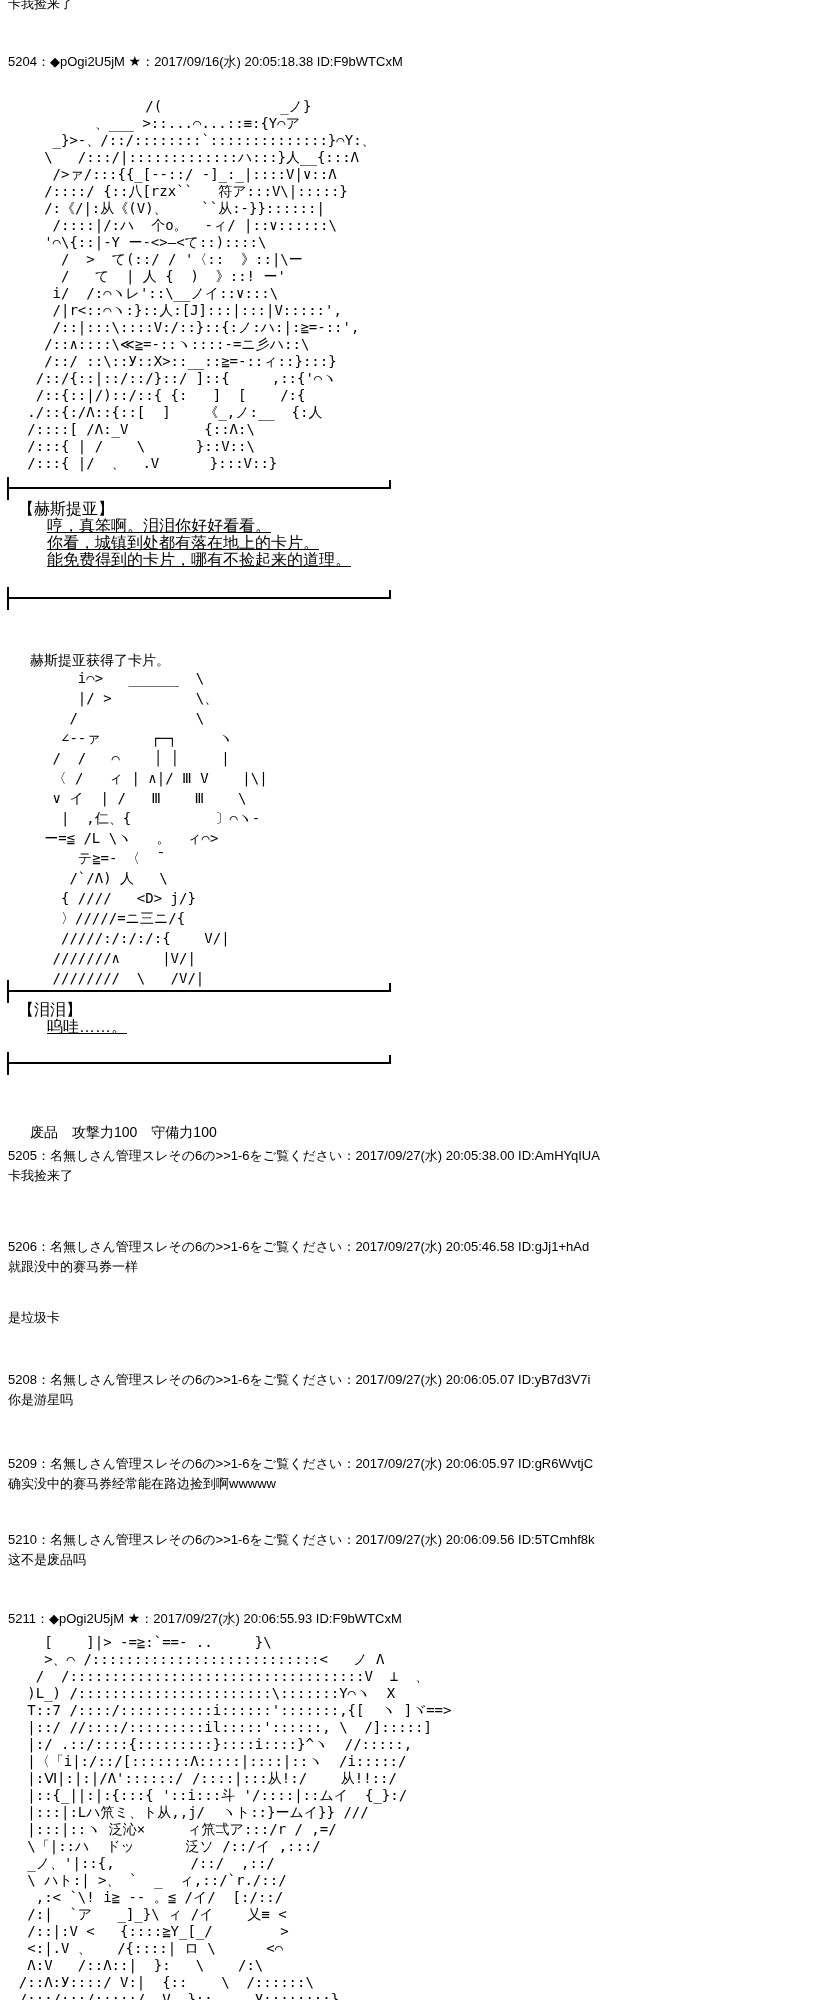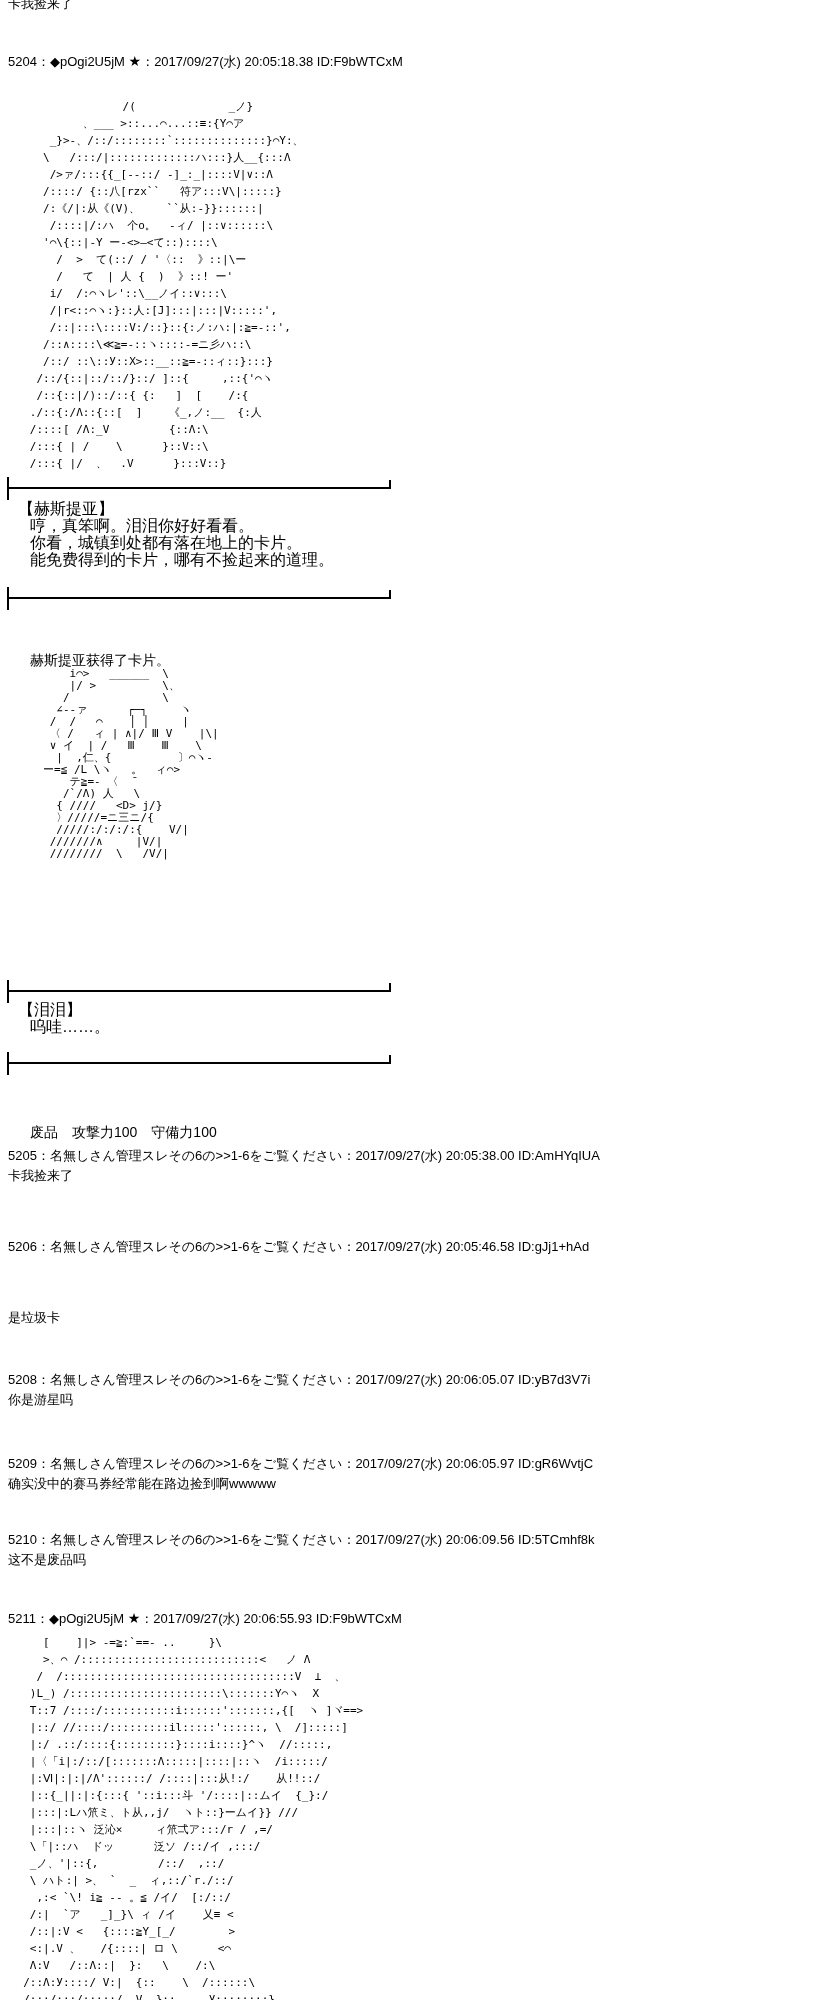--- a/index.html
+++ b/index.html
@@ -3,36 +3,36 @@
 <meta charset="utf-8">
 <style>
   html,body{margin:0;padding:0;width:819px;height:2000px;overflow:hidden;background:#ffffff;}
   body{position:relative;font-family:"Liberation Sans","DejaVu Sans",sans-serif;font-size:13px;color:#000;}
   #page{position:absolute;left:0;top:0;width:656px;height:2000px;}
   .toptext{position:absolute;left:8px;top:-5px;}
   .phead,.post,.dialog,.narration,.divider,.aa{position:absolute;}
   .phead,.post{left:8px;white-space:nowrap;line-height:16px;}
   .pbody{margin-top:4px;white-space:nowrap;}
   .star{font-size:14px;}
-  .aa{left:10px;margin:0;font-family:"DejaVu Sans Mono","DejaVu Sans",monospace;font-size:11px;line-height:17px;white-space:pre;}
+  .aa{left:2px;margin:0;font-family:"DejaVu Sans Mono","DejaVu Sans",monospace;font-size:14px;line-height:17px;white-space:pre;}
   .divider{left:8px;width:383px;height:0;border-top:2px solid #000;}
   .divider::before{content:"";position:absolute;left:-1px;top:-12px;width:2px;height:23px;background:#000;}
   .divider::after{content:"";position:absolute;right:0;top:-9px;width:2px;height:9px;background:#000;}
   .dialog{left:18px;font-size:16px;line-height:17px;}
-  .dialog .dlines{margin-left:12px;white-space:pre-line;}
+  .dialog .dlines{margin-left:29px;white-space:pre-line;text-decoration:underline;}
   .narration{left:30px;font-size:14px;white-space:pre;margin-top:46px;}
 </style>
 </head>
 <body>
 
 <div id="page">
 
   <div class="toptext">卡我捡来了</div>
 
-  <div class="phead" style="top:53px"><span>5204</span><span>：</span><span>◆pOgi2U5jM</span> <span class="star">★</span><span>：</span><span>2017/09/27(水) 20:05:18.38</span> <span>ID:F9bWTCxM</span></div>
+  <div class="phead" style="top:53px"><span>5204</span><span>：</span><span>◆pOgi2U5jM</span> <span class="star">★</span><span>：</span><span>2017/09/16(水) 20:05:18.38</span> <span>ID:F9bWTCxM</span></div>
 
   <pre class="aa" style="top:98px">                 /(              _ノ}
            、___ &gt;::...⌒...::≡:{Y⌒ア
       _}&gt;-、/::/::::::::`::::::::::::::}⌒Y:、
      \   /:::/|:::::::::::::ハ:::}人__{:::Λ
       /&gt;ァ/:::{{_[-‐::/ -]_:_|::::V|∨::Λ
      /::::/ {::八[rzx``   符ア:::V\|:::::}
      /:《/|:从《(V)、    ``从:-}}::::::|
       /::::|/:ハ  个o。  -ィ/ |::∨::::::\
      '⌒\{::|‐Y ー-&lt;&gt;―&lt;て::)::::\
@@ -56,21 +56,21 @@
     <div class="speaker">【赫斯提亚】</div>
     <div class="dlines">哼，真笨啊。泪泪你好好看看。
 你看，城镇到处都有落在地上的卡片。
 能免费得到的卡片，哪有不捡起来的道理。</div>
   </div>
 
   <div class="divider" style="top:597px"></div>
 
   <div class="narration" style="top:606px">赫斯提亚获得了卡片。</div>
 
-  <pre class="aa" style="top:668px;line-height:12px">         i⌒&gt;   ______  \
+  <pre class="aa" style="top:668px;line-height:20px">         i⌒&gt;   ______  \
          |/ &gt;          \、
         /              \
        ∠-‐ァ      ┌─┐     ヽ
       /  /   ⌒    │ │     |
       〈 /   ィ | ∧|/ Ⅲ V    |\|
       ∨ イ  | /   Ⅲ    Ⅲ    \
        |  ,仁、{          〕⌒ヽ-
      ー=≦ /L \ヽ   。  ィ⌒&gt;
          テ≧=- 〈  ̄
         /`/Λ) 人   \
@@ -91,20 +91,21 @@
 
   <div class="narration" style="top:1078px">废品　攻撃力100　守備力100</div>
 
   <div class="post" style="top:1148px">
     <div><span>5205</span><span>：</span><span>名無しさん管理スレその6の&gt;&gt;1-6をご覧ください</span><span>：</span><span>2017/09/27(水) 20:05:38.00</span> <span>ID:AmHYqIUA</span></div>
     <div class="pbody">卡我捡来了</div>
   </div>
 
   <div class="post" style="top:1239px">
     <div><span>5206</span><span>：</span><span>名無しさん管理スレその6の&gt;&gt;1-6をご覧ください</span><span>：</span><span>2017/09/27(水) 20:05:46.58</span> <span>ID:gJj1+hAd</span></div>
+    <div class="pbody">就跟没中的赛马券一样</div>
   </div>
 
   <div class="post" style="top:1306px">
     <div class="pbody">是垃圾卡</div>
   </div>
 
   <div class="post" style="top:1372px">
     <div><span>5208</span><span>：</span><span>名無しさん管理スレその6の&gt;&gt;1-6をご覧ください</span><span>：</span><span>2017/09/27(水) 20:06:05.07</span> <span>ID:yB7d3V7i</span></div>
     <div class="pbody">你是游星吗</div>
   </div>

